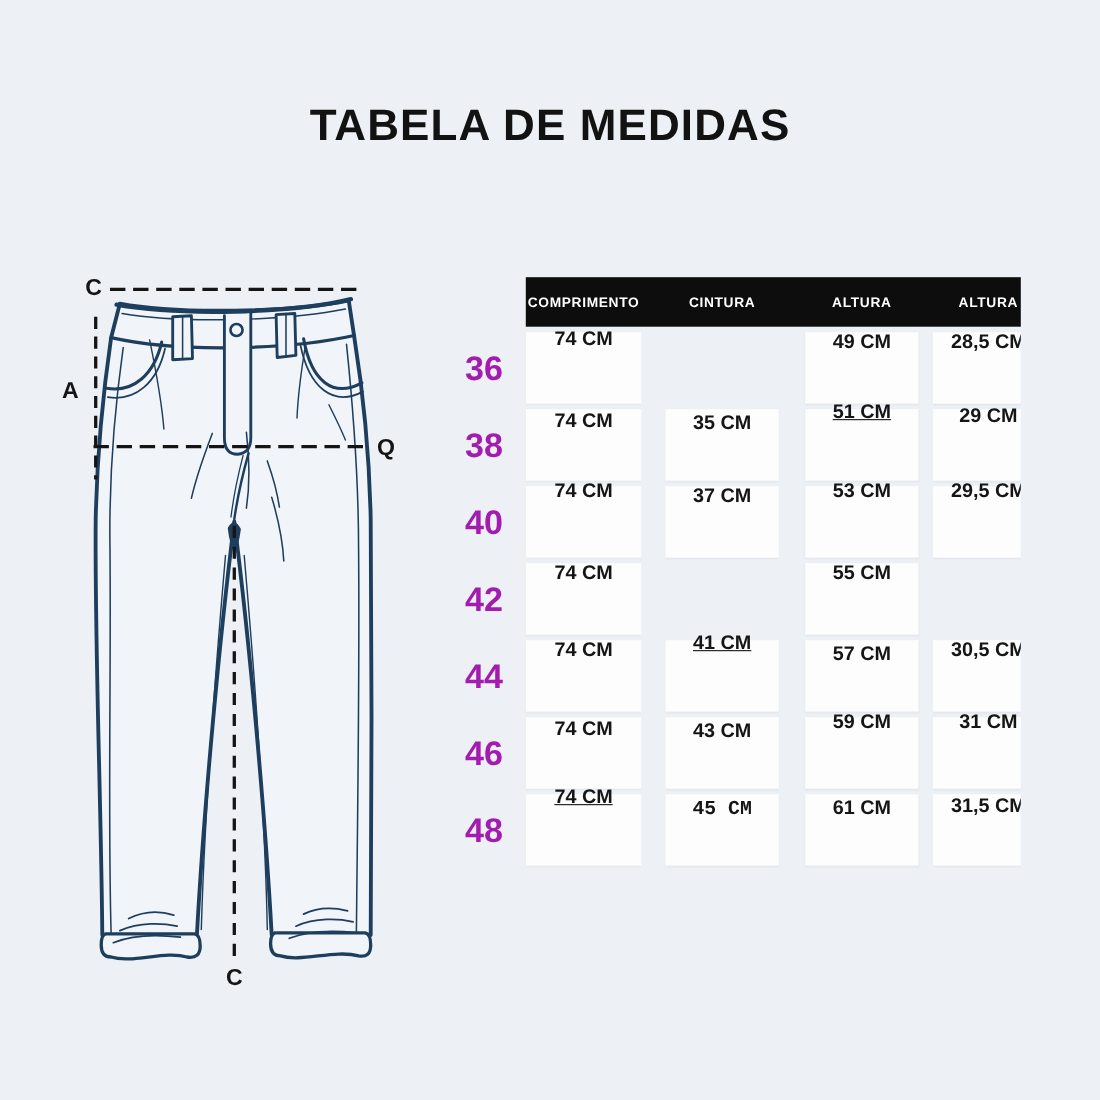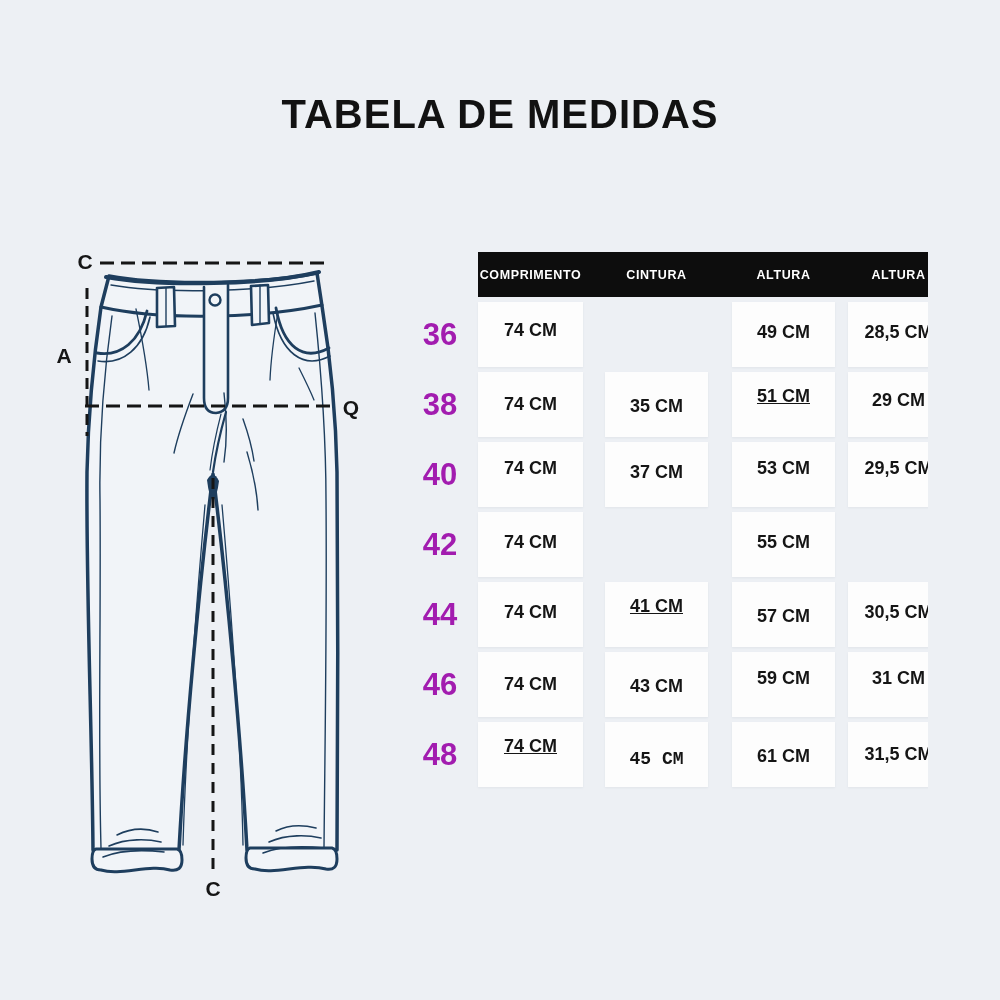--- a/index.html
+++ b/index.html
@@ -20,21 +20,21 @@
 
   
   .size-table{position:absolute;left:414px;top:252px;display:grid;
       grid-template-columns:52px 12px 105px 22px 103px 24px 103px 13px 101px;
       grid-template-rows:45px repeat(7,65px);row-gap:5px;}
   .hdr-bar{grid-row:1;grid-column:3/10;background:#0d0d0d;}
   .hdr{grid-row:1;z-index:1;display:flex;align-items:center;justify-content:center;
        color:#fff;font-size:12.5px;font-weight:700;letter-spacing:.6px;}
   .size-lab{grid-column:1;display:flex;align-items:center;justify-content:center;
        font-size:31px;font-weight:700;color:#a21caf;}
-  .cell{background:#fdfdfd;display:flex;align-items:center;justify-content:center;
+  .cell{background:#fdfdfd;display:flex;align-items:flex-start;justify-content:center;
        font-size:18px;font-weight:700;color:#151515;box-shadow:0 1px 2px rgba(120,130,150,.10);}
   .cell span{display:block;}
   .c1{grid-column:3;} .c2{grid-column:5;} .c3{grid-column:7;} .c4{grid-column:9;}
   .r1{grid-row:2;} .r2{grid-row:3;} .r3{grid-row:4;} .r4{grid-row:5;}
   .r5{grid-row:6;} .r6{grid-row:7;} .r7{grid-row:8;}
   .ty-m8 span{transform:translateY(-8px);text-decoration:underline;} .ty-m6 span{transform:translateY(-6px);}
   .ty-m4 span{transform:translateY(-4px);} .ty-m2 span{transform:translateY(-2px);}
   .ty-p2 span{transform:translateY(2px);}  .ty-p4 span{transform:translateY(4px);font-family:Liberation Mono, monospace;}
 </style>
 </head>

